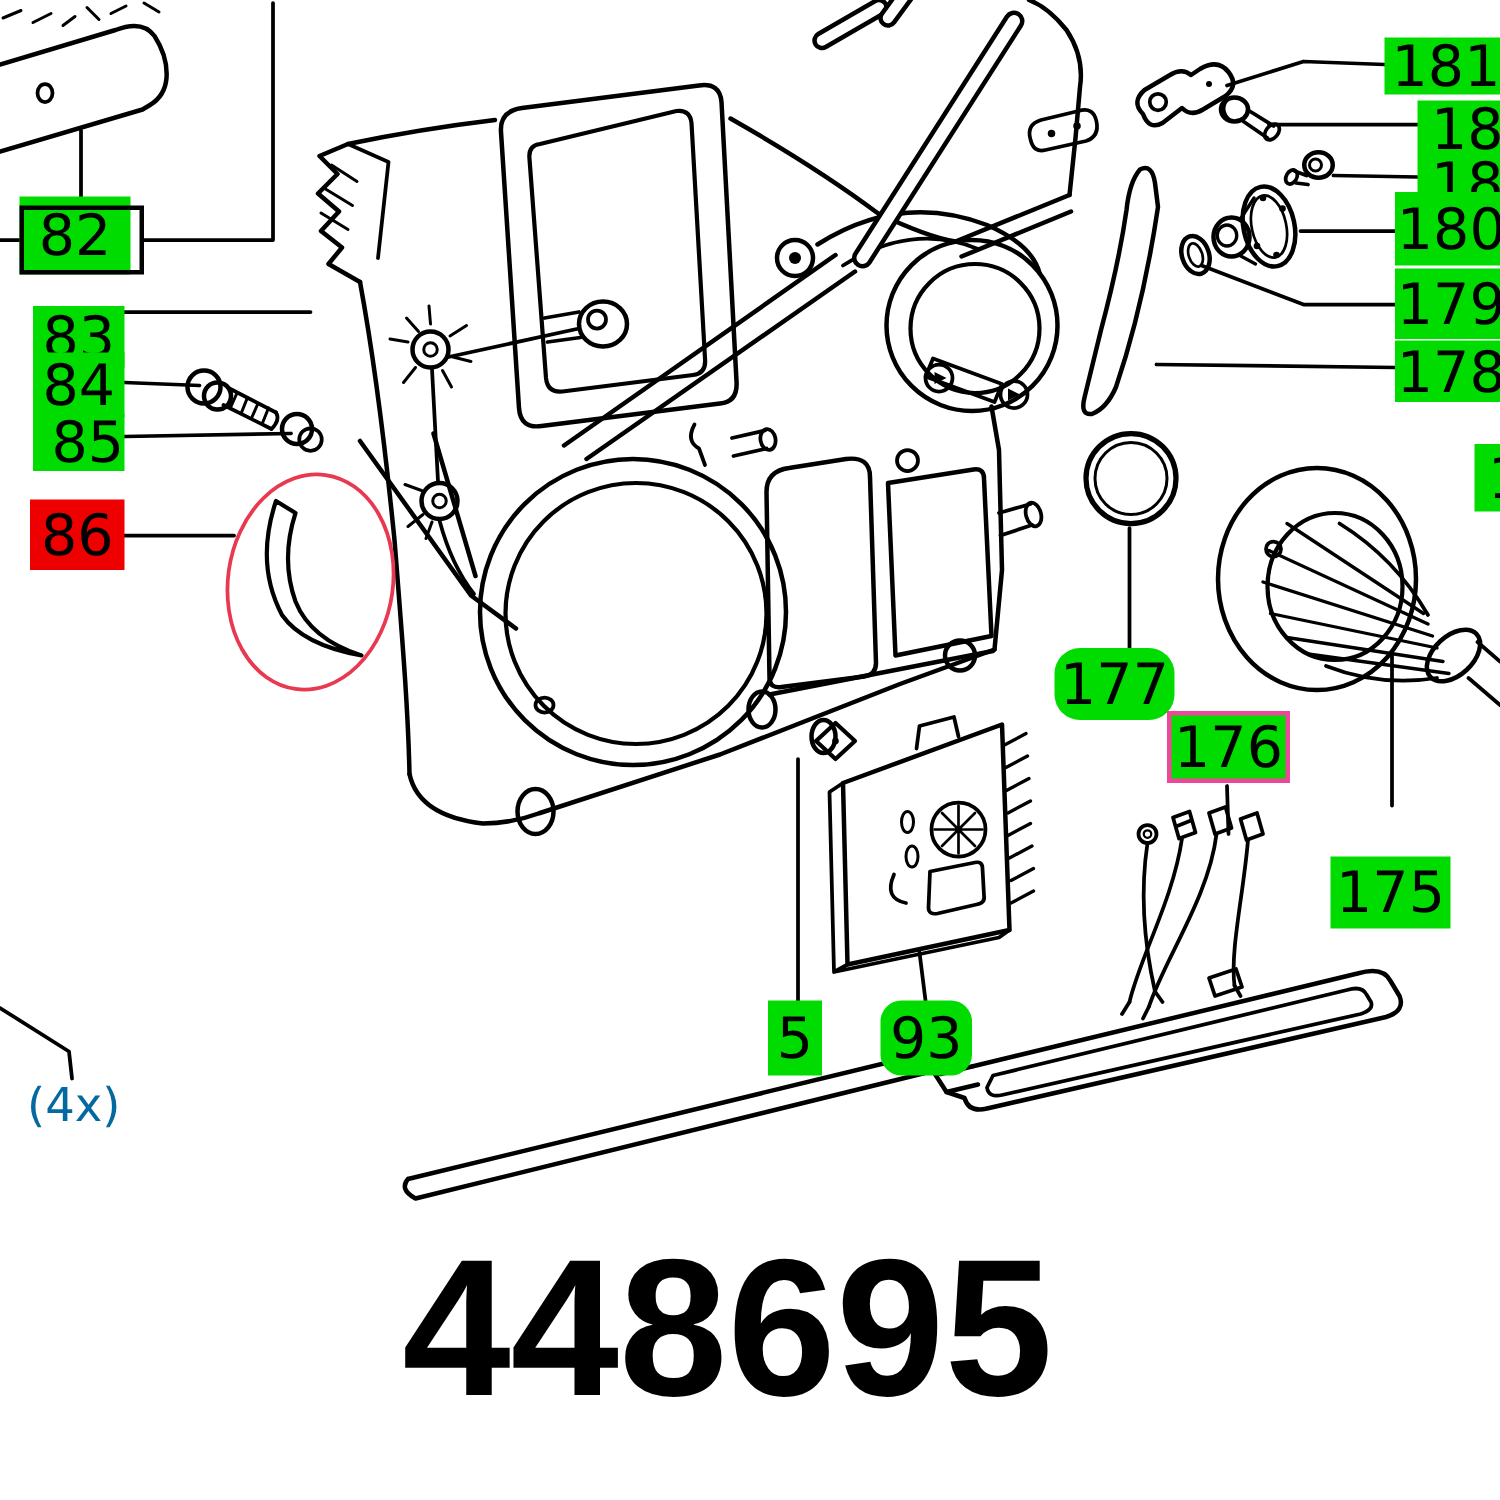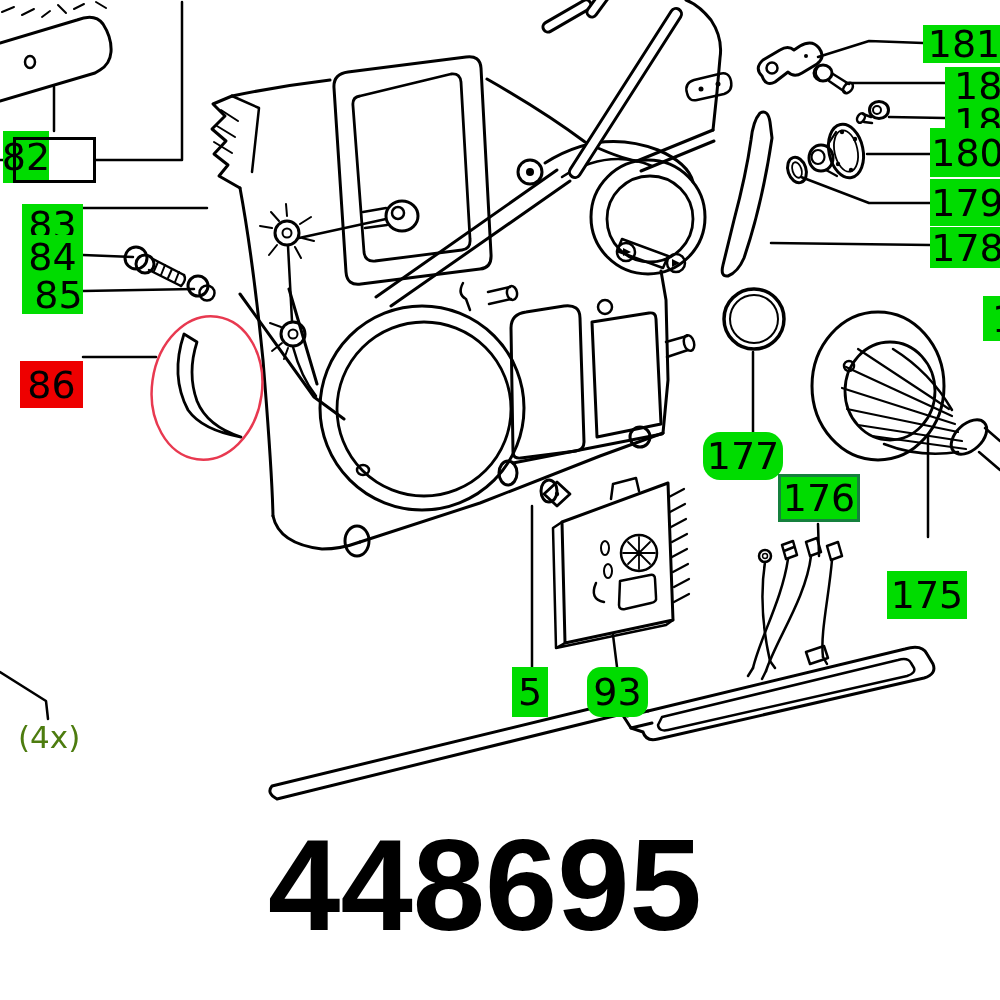--- a/index.html
+++ b/index.html
@@ -2,26 +2,26 @@
 <html><head>
 <meta charset="utf-8">
 <style>
   html,body{margin:0;padding:0;background:#fff;}
   #stage{position:relative;width:1000px;height:1000px;background:#fff;overflow:hidden;
          font-family:"DejaVu Sans",sans-serif;}
   #drawing{position:absolute;left:0;top:0;}
   .plabel{position:absolute;display:flex;align-items:center;justify-content:center;
           background:#00dc00;color:#000;font-size:38px;line-height:1;z-index:2;
           font-family:"DejaVu Sans",sans-serif;box-sizing:border-box;}
-  .plabel.red{background:#ee0000;margin-top:28px;}
-  .plabel.bordered{border:3px solid #15803d;}
+  .plabel.red{background:#ee0000;}
+  .plabel.bordered{border:3px solid #ec4899;}
   .plabel.clip-left{justify-content:flex-start;padding-left:9px;}
   .label-frame{position:absolute;border:3px solid #000;background:transparent;z-index:3;
                box-sizing:border-box;pointer-events:none;}
-  #qty-note{position:absolute;left:18px;top:719px;font-size:31px;color:#4d7c0f;z-index:2;}
+  #qty-note{position:absolute;left:18px;top:719px;font-size:31px;color:#0369a1;z-index:2;}
   #part-number{position:absolute;left:0;right:0;top:820px;text-align:center;z-index:2;
                font-family:"Liberation Sans",sans-serif;font-weight:bold;font-size:130px;
                line-height:1;color:#000;transform:translateX(-15px);}
 </style>
 </head>
 <body>
 
 <div id="stage">
 
 <svg id="drawing" width="1000" height="1000" viewBox="0 0 1000 1000">
@@ -234,21 +234,21 @@
     <path d="M945,83 L846,83"></path>
     <path d="M945,118 L889,117"></path>
     <path d="M930,154 L867,154"></path>
     <path d="M930,203 L869,203 L801,177"></path>
     <path d="M930,245 L771,243"></path>
     <path d="M0,672 L46,701 L48,719"></path>
   </g>
 </g>
 </svg>
 
-<div class="plabel" style="left:3px;top:131px;width:46px;height:52px;">82</div>
+<div class="plabel" style="left:13px;top:131px;width:74px;height:52px;">82</div>
 <div class="label-frame" style="left:13px;top:137px;width:83px;height:46px;"></div>
 <div class="plabel" style="left:22px;top:204px;width:61px;height:41px;">83</div>
 <div class="plabel" style="left:22px;top:235px;width:61px;height:43px;">84</div>
 <div class="plabel" style="left:22px;top:276px;width:61px;height:38px;padding-left:12px;">85</div>
 <div class="plabel red" style="left:20px;top:333px;width:63px;height:47px;">86</div>
 
 <div class="plabel" style="left:703px;top:432px;width:80px;height:48px;border-radius:17px;">177</div>
 <div class="plabel bordered" style="left:778px;top:474px;width:82px;height:48px;">176</div>
 <div class="plabel" style="left:887px;top:537px;width:80px;height:48px;margin-top:34px;">175</div>
 <div class="plabel" style="left:512px;top:667px;width:36px;height:50px;">5</div>

